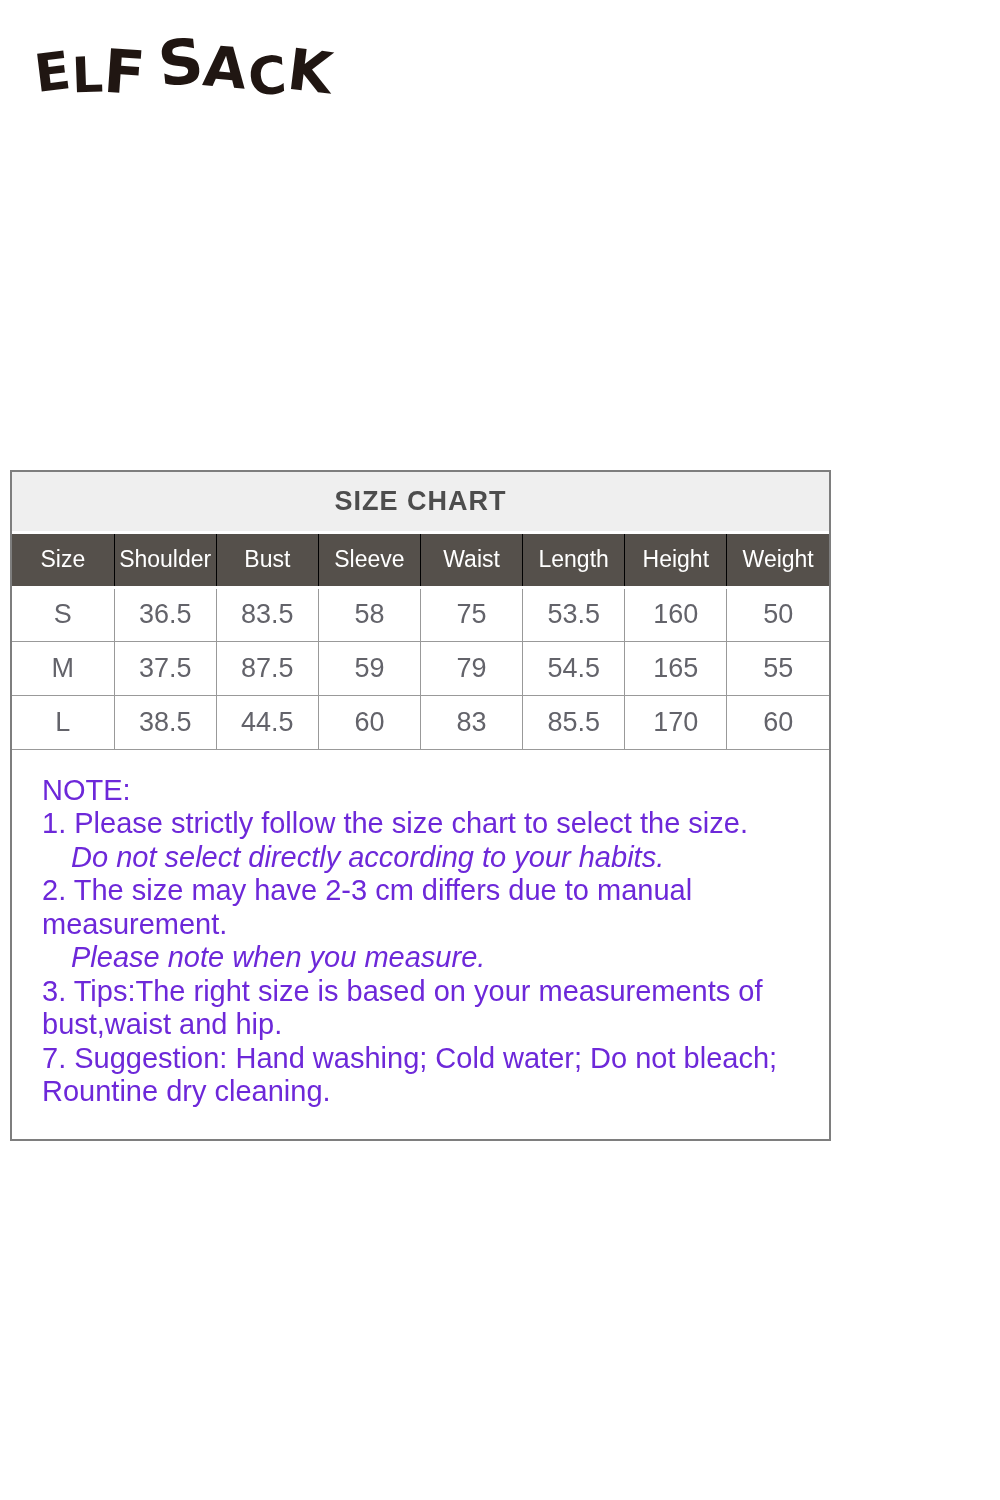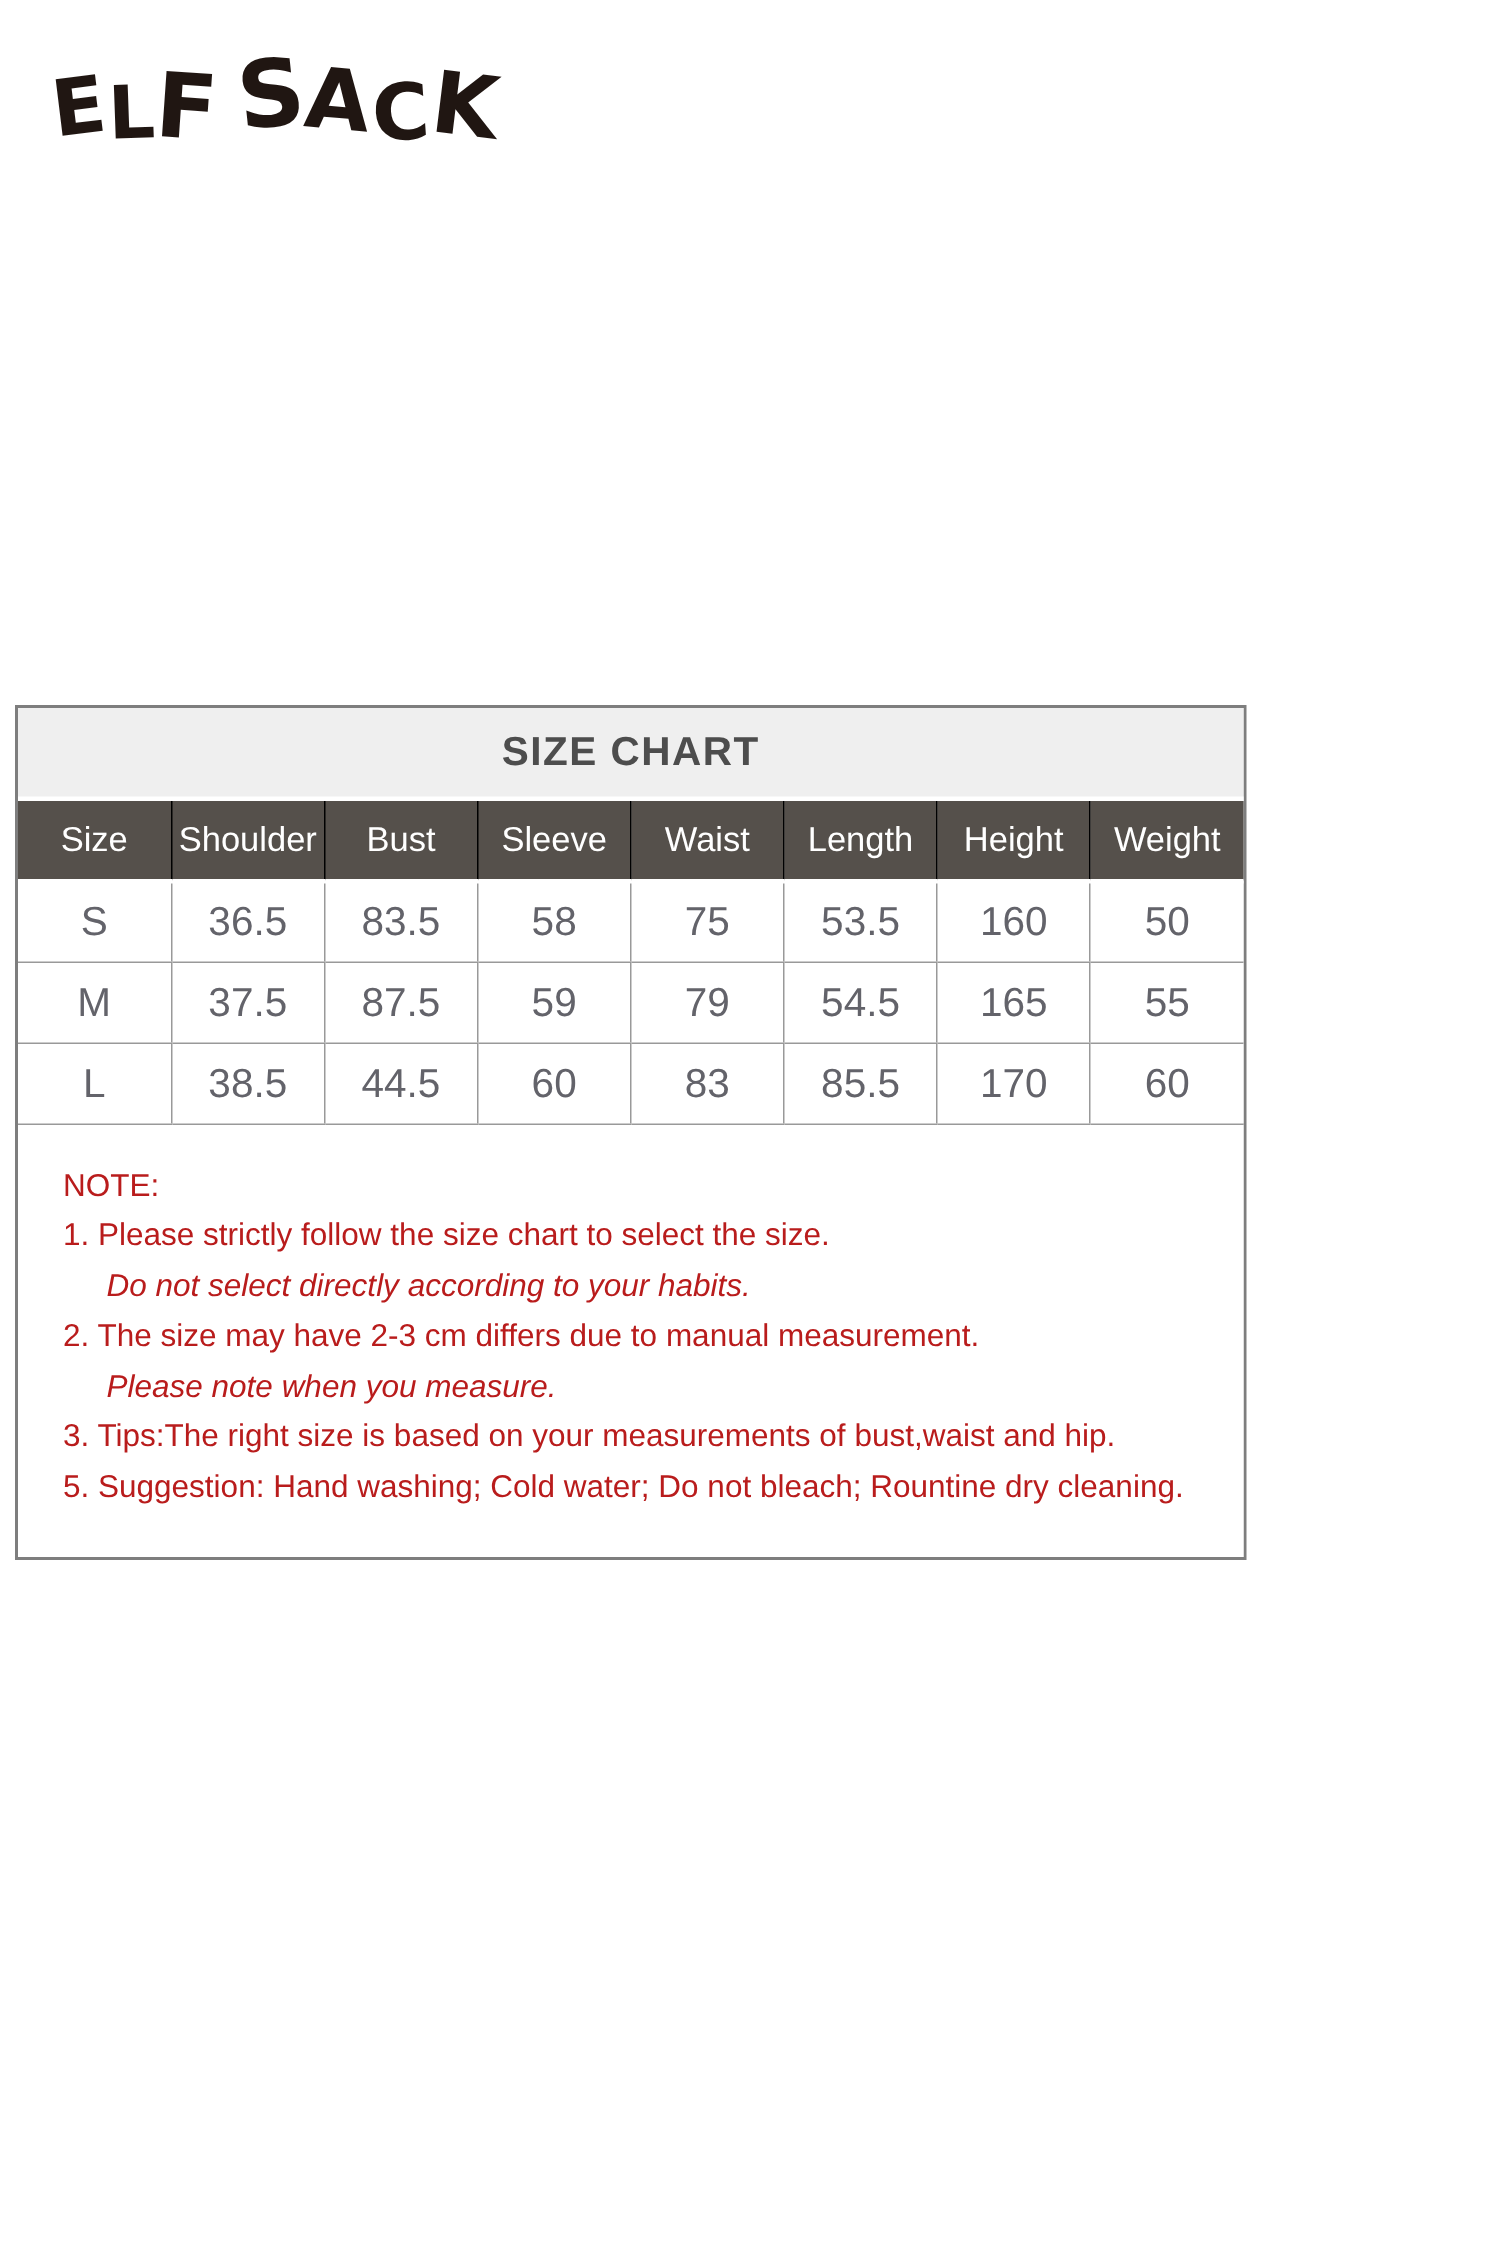--- a/index.html
+++ b/index.html
@@ -74,23 +74,23 @@
     height: 54px;
     border-left: 1px solid #999999;
     border-bottom: 1px solid #999999;
     background: #ffffff;
   }
   table.size-table td:first-child { border-left: none; }
 
   
   .notes {
     padding: 24px 28px 30px 30px;
-    font-size: 21px;
+    font-size: 29px;
     line-height: 33.5px;
-    color: #b91c1c;
+    color: #6d28d9;
     background: #ffffff;
   }
   .note-heading { margin-bottom: 0; }
   .note-line { }
   .note-line.indent { padding-left: 29px; font-style: italic; }
 </style>
 </head>
 <body>
 
 <div class="logo">
@@ -153,15 +153,15 @@
     </tbody>
   </table>
 
   <div class="notes">
     <div class="note-heading">NOTE:</div>
     <div class="note-line">1. Please strictly follow the size chart to select the size.</div>
     <div class="note-line indent">Do not select directly according to your habits.</div>
     <div class="note-line">2. The size may have 2-3 cm differs due to manual measurement.</div>
     <div class="note-line indent">Please note when you measure.</div>
     <div class="note-line">3. Tips:The right size is based on your measurements of bust,waist and hip.</div>
-    <div class="note-line">5. Suggestion: Hand washing; Cold water; Do not bleach; Rountine dry cleaning.</div>
+    <div class="note-line">7. Suggestion: Hand washing; Cold water; Do not bleach; Rountine dry cleaning.</div>
   </div>
 </div>
 
 </body></html>

